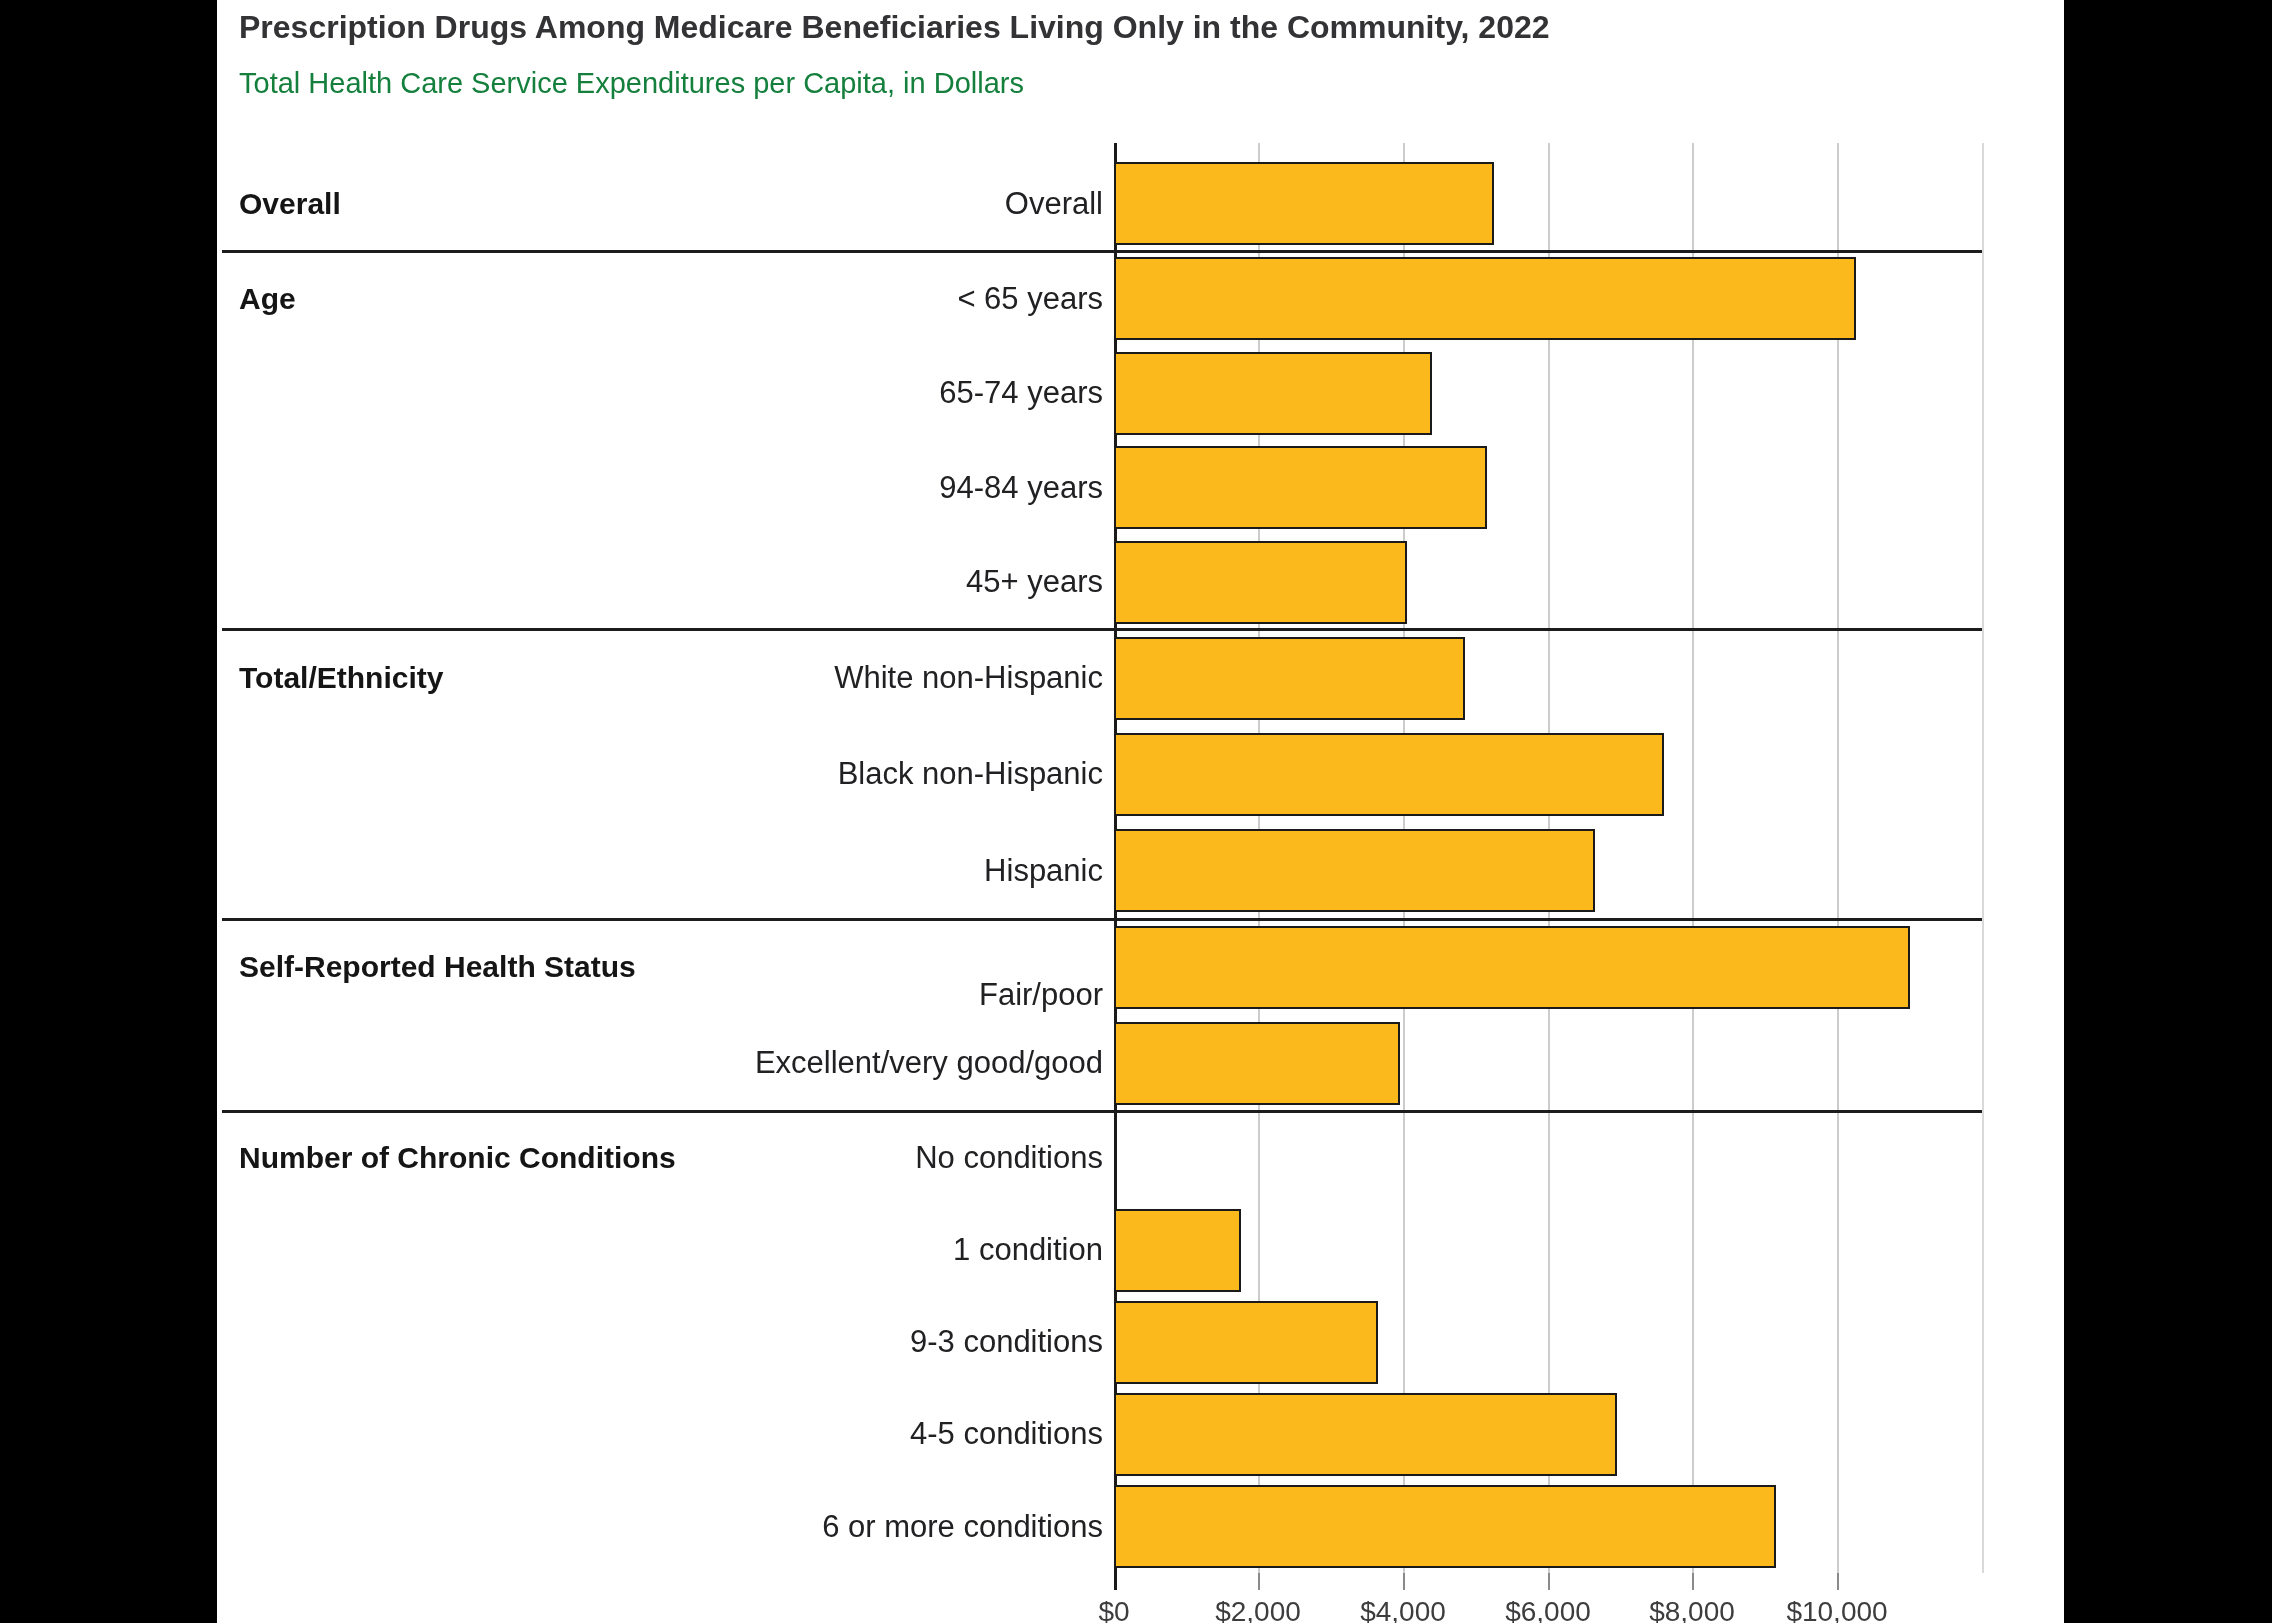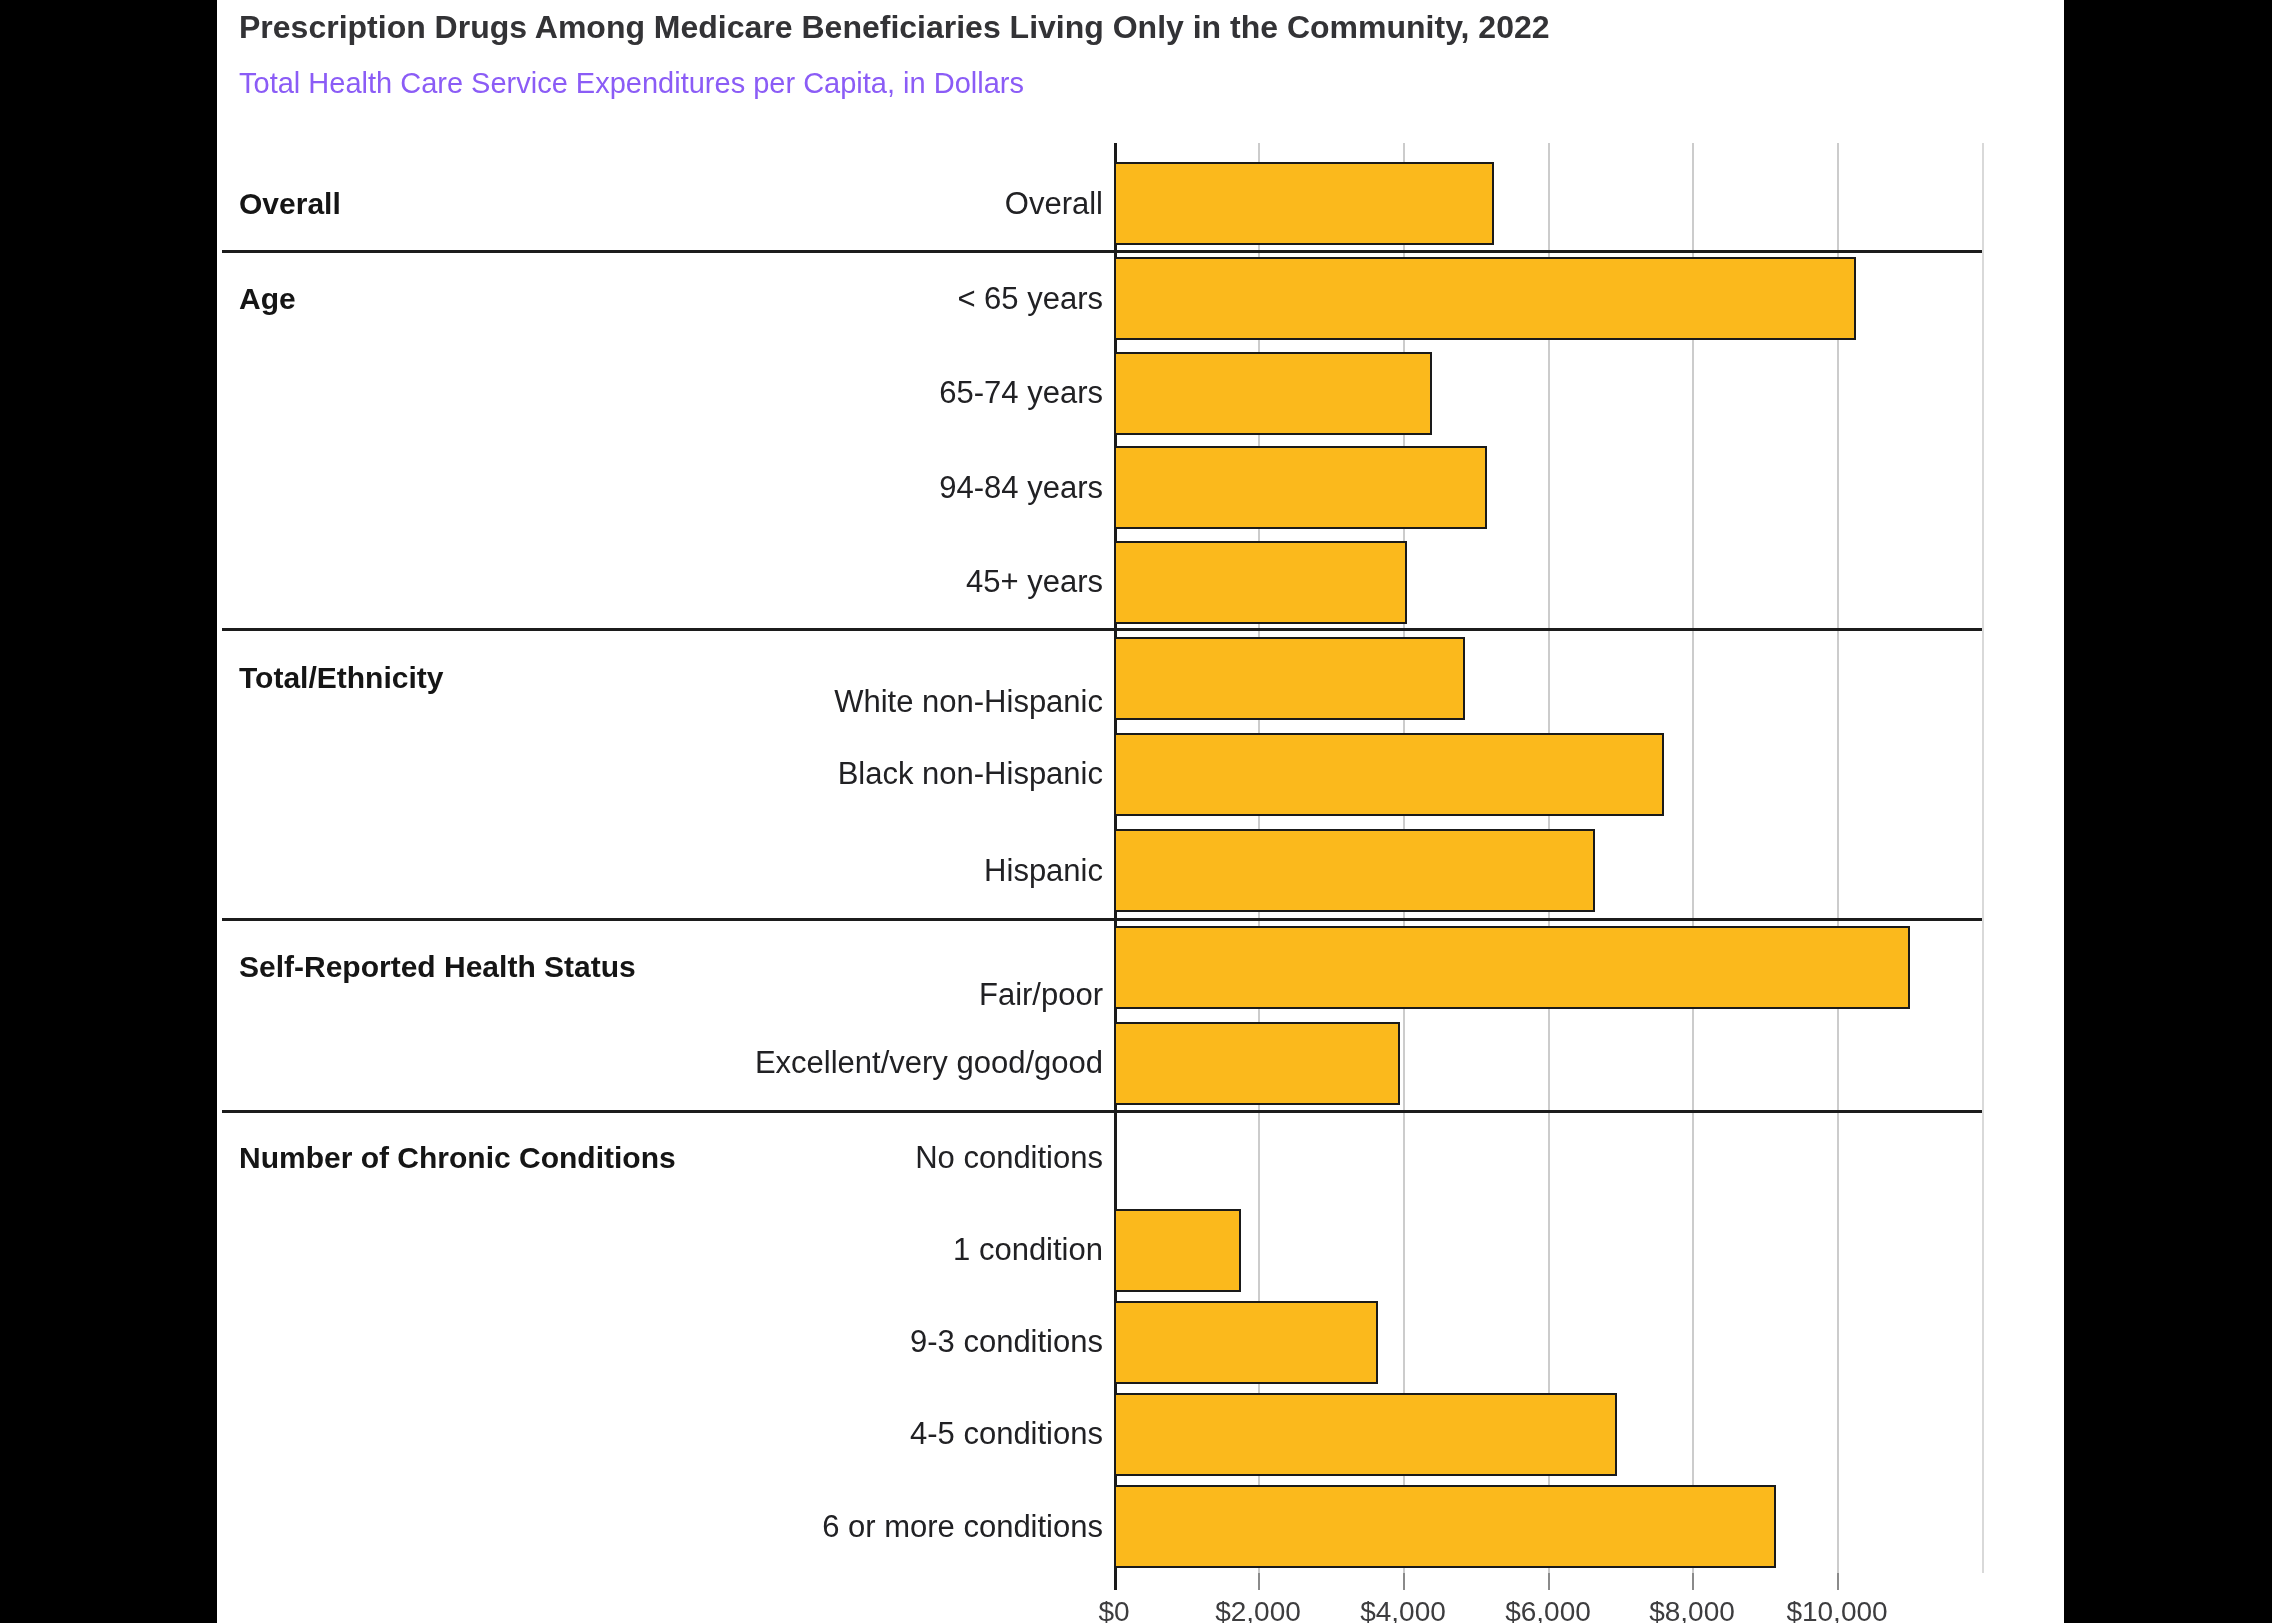--- a/index.html
+++ b/index.html
@@ -22,21 +22,21 @@
     font-weight: 700;
     color: #333336;
     letter-spacing: 0px;
     white-space: nowrap;
   }
   #chart-subtitle {
     position: absolute;
     left: 22px; top: 67px;
     font-size: 29px;
     font-weight: 400;
-    color: #8b5cf6;
+    color: #15803d;
     white-space: nowrap;
   }
   .gridline {
     position: absolute;
     width: 2px;
     background: #cccccc;
   }
   .gridline.edge { background: #d9d9d9; }
   .axis-line {
     position: absolute;
@@ -116,21 +116,21 @@
       <div class="row-label" style="left: 886px; top: 299px;">&lt; 65 years</div>
       <div class="bar" title="&lt; 65 years: 10250" style="left: 897px; top: 257px; width: 742px; height: 83px; background: rgb(251, 185, 28); border-color: rgb(26, 26, 26);"></div>
       <div class="row-label" style="left: 886px; top: 393px;">65-74 years</div>
       <div class="bar" title="65-74 years: 4400" style="left: 897px; top: 352px; width: 318px; height: 83px; background: rgb(251, 185, 28); border-color: rgb(26, 26, 26);"></div>
       <div class="row-label" style="left: 886px; top: 488px;">94-84 years</div>
       <div class="bar" title="75-84 years: 5150" style="left: 897px; top: 446px; width: 373px; height: 83px; background: rgb(251, 185, 28); border-color: rgb(26, 26, 26);"></div>
       <div class="row-label" style="left: 886px; top: 582px;">45+ years</div>
       <div class="bar" title="85+ years: 4050" style="left: 897px; top: 541px; width: 293px; height: 83px; background: rgb(251, 185, 28); border-color: rgb(26, 26, 26);"></div>
       <div class="divider" style="left: 5.2px; top: 628px; width: 1760px;"></div>
       <div class="section-label" style="left: 22px; top: 678px;">Total/Ethnicity</div>
-      <div class="row-label" style="left: 886px; top: 678px; margin-top: 24px;">White non-Hispanic</div>
+      <div class="row-label" style="left: 886px; top: 678px;">White non-Hispanic</div>
       <div class="bar" title="White non-Hispanic: 4850" style="left: 897px; top: 637px; width: 351px; height: 83px; background: rgb(251, 185, 28); border-color: rgb(26, 26, 26);"></div>
       <div class="row-label" style="left: 886px; top: 774px;">Black non-Hispanic</div>
       <div class="bar" title="Black non-Hispanic: 7600" style="left: 897px; top: 733px; width: 550px; height: 83px; background: rgb(251, 185, 28); border-color: rgb(26, 26, 26);"></div>
       <div class="row-label" style="left: 886px; top: 871px;">Hispanic</div>
       <div class="bar" title="Hispanic: 6650" style="left: 897px; top: 829px; width: 481px; height: 83px; background: rgb(251, 185, 28); border-color: rgb(26, 26, 26);"></div>
       <div class="divider" style="left: 5.2px; top: 918px; width: 1760px;"></div>
       <div class="section-label" style="left: 22px; top: 967px;">Self-Reported Health Status</div>
       <div class="row-label" style="left: 886px; top: 967px; margin-top: 28px;">Fair/poor</div>
       <div class="bar" title="Fair/poor: 11000" style="left: 897px; top: 926px; width: 796px; height: 83px; background: rgb(251, 185, 28); border-color: rgb(26, 26, 26);"></div>
       <div class="row-label" style="left: 886px; top: 1063px;">Excellent/very good/good</div>

